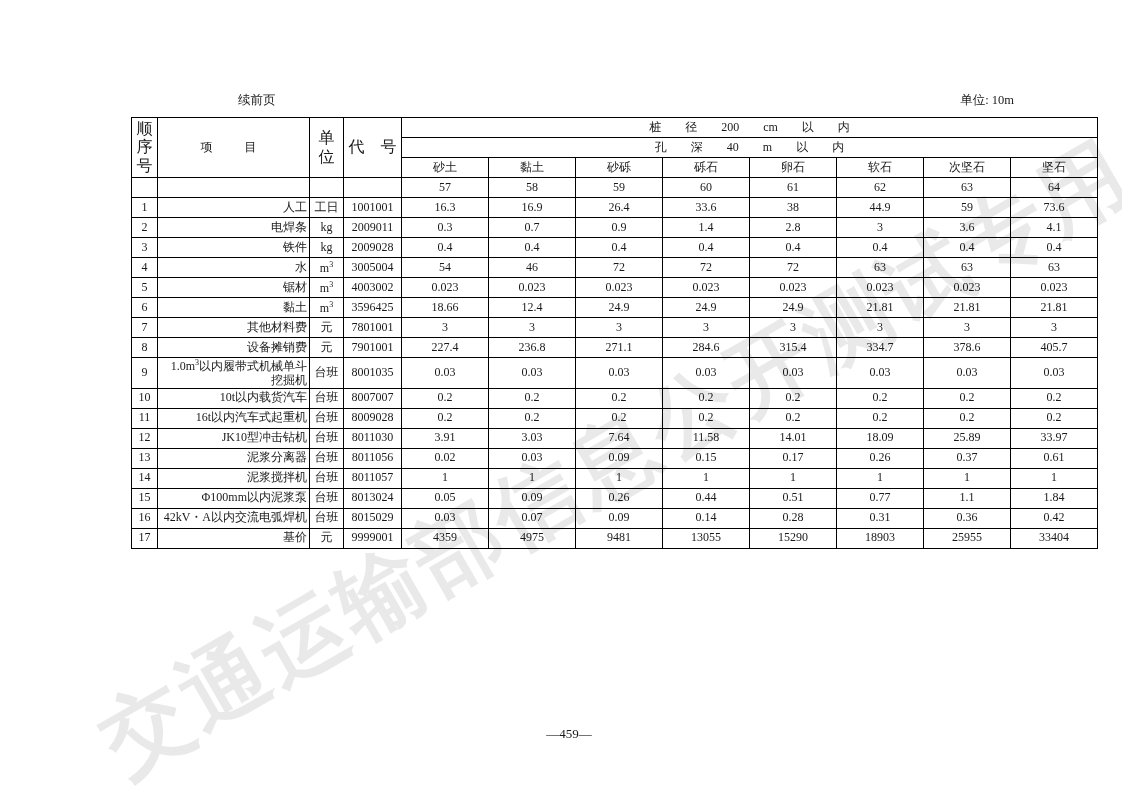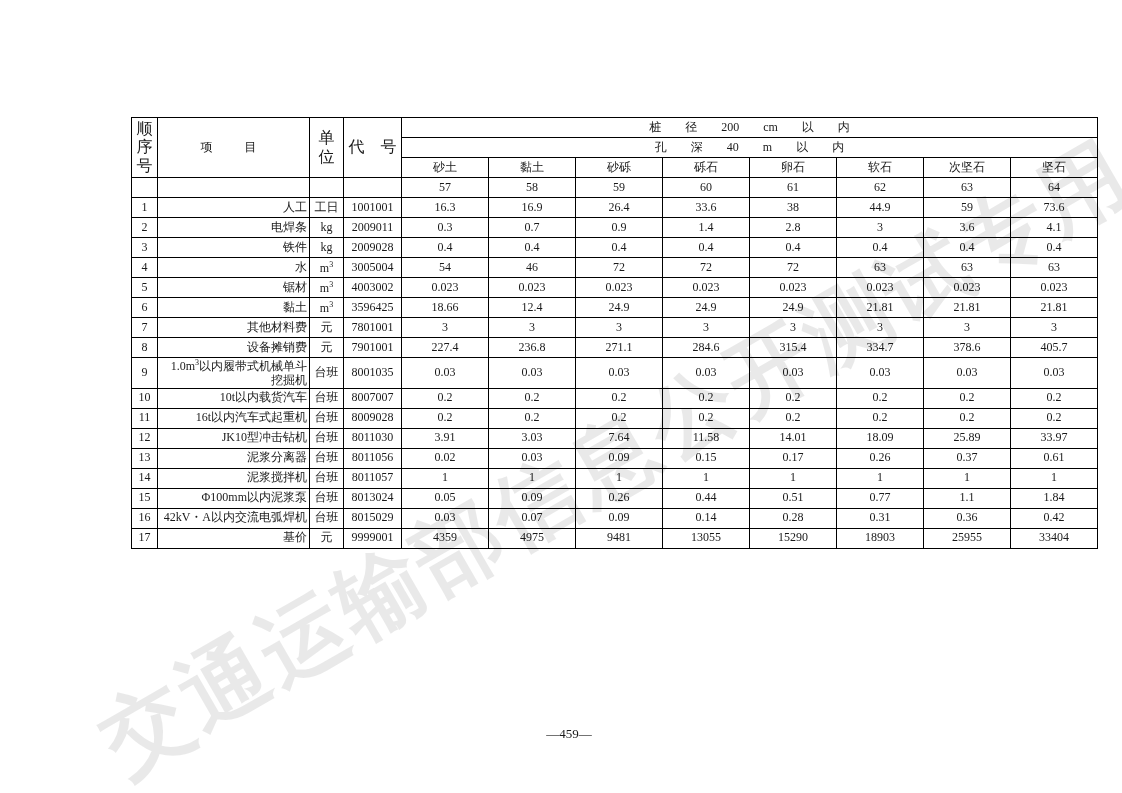--- a/index.html
+++ b/index.html
@@ -126,20 +126,24 @@
 </style>
 </head>
 <body>
 
 <div class="page">
 
   <div class="watermark">
     <div class="wm-text wm-1">交通运输部信息公开测试专用</div>
   </div>
 
+  <div class="doc-head">
+    <div class="cont">续前页</div>
+    <div class="unit">单位: 10m</div>
+  </div>
 
   <div class="tbl-wrap">
     <table class="sheet">
       <colgroup>
         <col class="c-no">
           <col class="c-item">
           <col class="c-unit">
           <col class="c-code">
         <col class="c-val">
           <col class="c-val">

